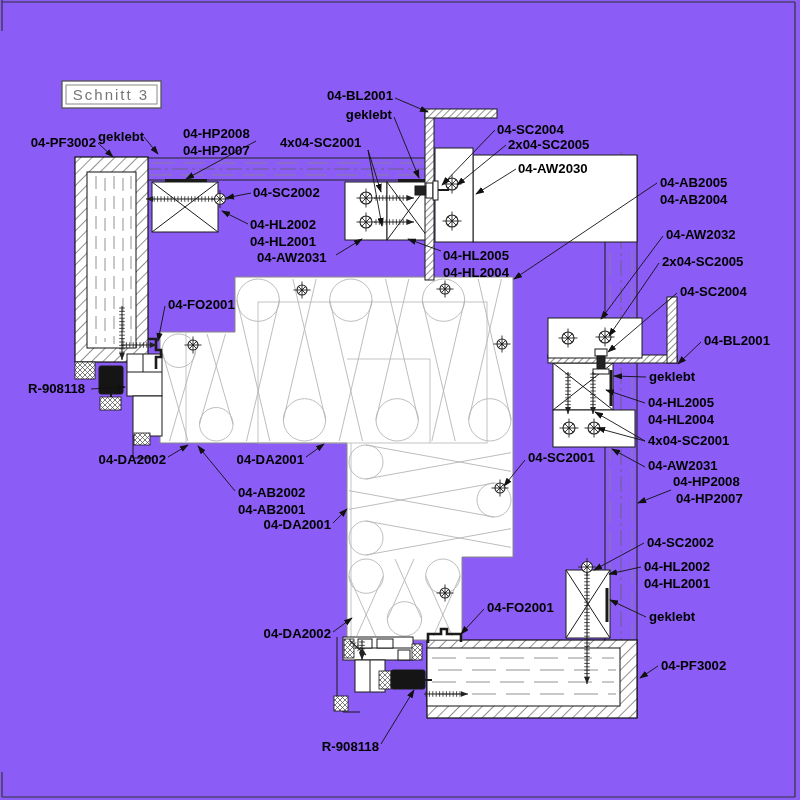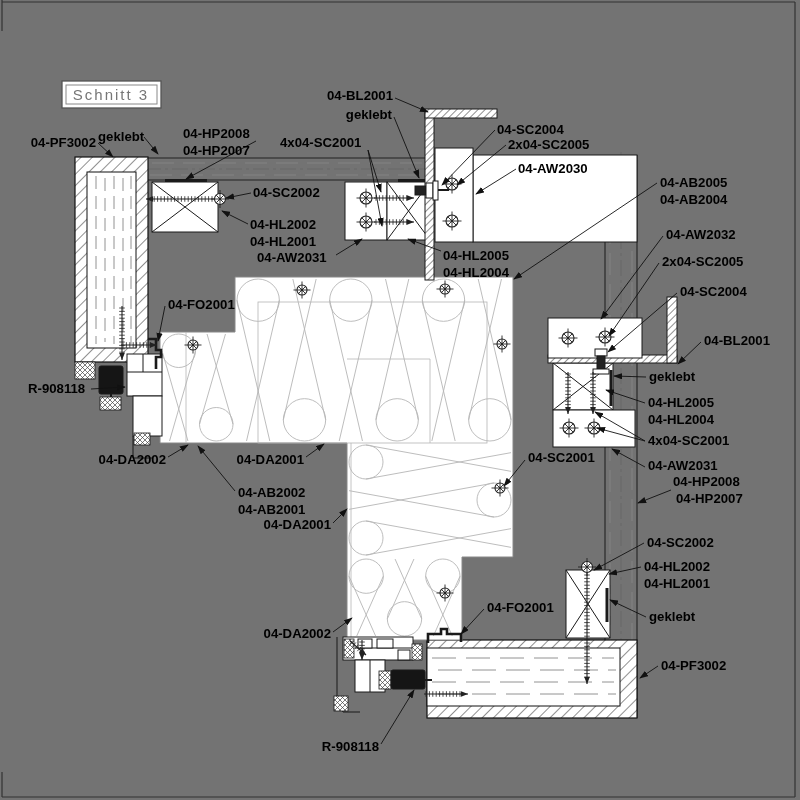--- a/index.html
+++ b/index.html
@@ -1,16 +1,16 @@
 <!DOCTYPE html>
 <html><head>
 <meta charset="utf-8">
 <style>
   html,body{margin:0;padding:0;background:#fff;}
-  #page{position:relative;width:800px;height:800px;background:#737373;overflow:hidden;}
+  #page{position:relative;width:800px;height:800px;background:#8b5cf6;overflow:hidden;}
   .lbl{font-family:"Liberation Sans",sans-serif;font-weight:bold;font-size:13.2px;fill:#000;}
   .title-txt{font-family:"Liberation Sans",sans-serif;font-size:15px;fill:#767676;letter-spacing:2px;}
   .leader{fill:none;stroke:#111;stroke-width:0.9;}
 </style>
 </head>
 <body>
 
 <div id="page">
 <svg id="cad" width="800" height="800" viewBox="0 0 800 800">
   <defs>

